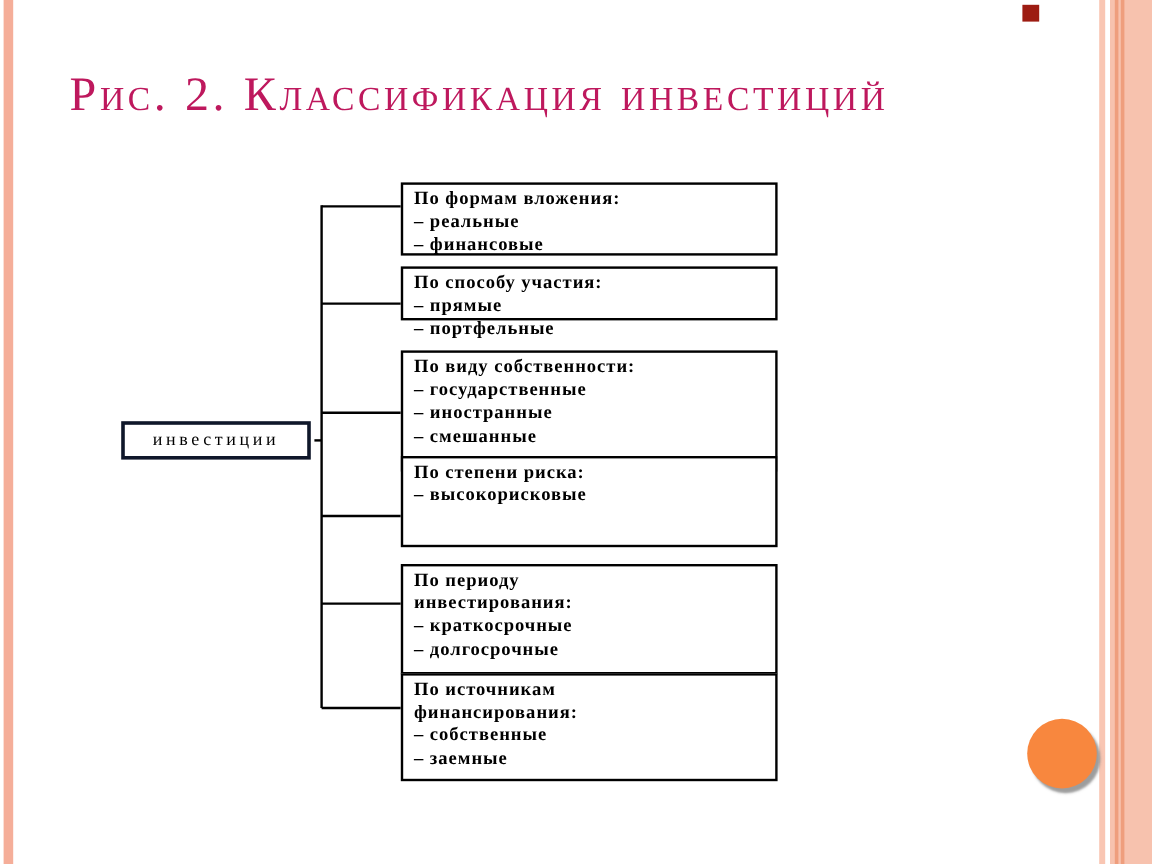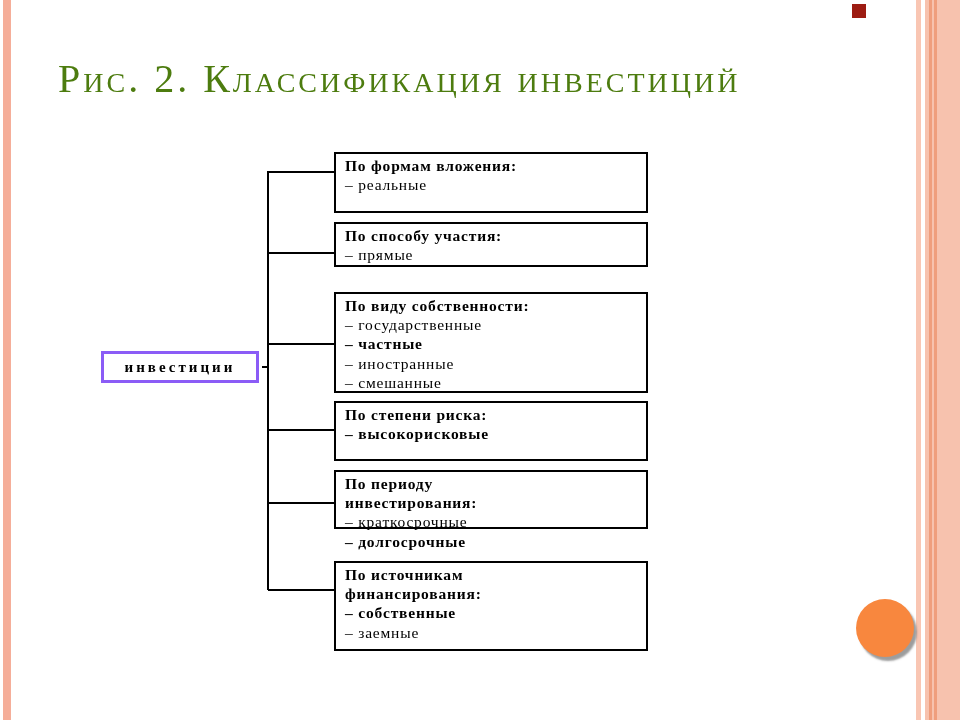--- a/index.html
+++ b/index.html
@@ -17,43 +17,43 @@
   .stripe-inner.b{left:9px;}
   .corner-square{position:absolute;left:852px;top:4px;width:14px;height:14px;background:#9D1C12;}
   .circle-ornament{
     position:absolute;left:856px;top:599px;width:58px;height:58px;border-radius:50%;
     background:#F8873E;box-shadow:3px 4px 2px rgba(140,140,140,0.85);
   }
   
   .slide-title{
     position:absolute;left:58px;top:58px;margin:0;width:780px;
     font-size:40px;font-weight:400;line-height:1.05;
-    font-variant:small-caps;letter-spacing:3px;color:#4d7c0f;white-space:nowrap;
+    font-variant:small-caps;letter-spacing:3px;color:#be185d;white-space:nowrap;
   }
   
   .connector-svg{position:absolute;left:0;top:0;width:960px;height:720px;pointer-events:none;}
   .root-box{
     position:absolute;left:101px;top:351px;width:158px;height:32px;
-    border:3px solid #8b5cf6;box-sizing:border-box;background:#fff;
+    border:3px solid #0f172a;box-sizing:border-box;background:#fff;
     display:flex;align-items:center;justify-content:center;
-    font-size:15px;font-weight:700;letter-spacing:3px;
+    font-size:15px;font-weight:400;letter-spacing:3px;
   }
   .branch-box{
     position:absolute;left:334px;width:314px;box-sizing:border-box;
     border:2px solid #000;background:#fff;padding:2px 6px 12px 9px;
     font-size:15.5px;line-height:19.2px;letter-spacing:0.8px;color:#000;
   }
   .branch-header{font-weight:700;white-space:pre-line;}
-  .branch-item{font-weight:400;white-space:nowrap;}
+  .branch-item{font-weight:700;white-space:nowrap;}
   .branch-item.bold{font-weight:700;}
   .b1{top:152px;height:61px;}
   .b2{top:222px;height:45px;}
   .b3{top:292px;height:101px;}
-  .b4{top:401px;height:60px;}
-  .b5{top:470px;height:59px;}
+  .b4{top:380px;height:76px;}
+  .b5{top:470px;height:92px;}
   .b6{top:561px;height:90px;}
 </style>
 </head>
 <body>
 
 <div class="slide">
 
   <div class="stripe stripe-left"></div>
   <div class="stripe stripe-right-thin"></div>
   <div class="stripe stripe-right-block">
@@ -78,31 +78,32 @@
     </g>
   </svg>
 
   <div class="root-box">
     <span>инвестиции</span>
   </div>
 
   <div class="branch-box b1">
     <div class="branch-header">По формам вложения:</div>
     <div class="branch-item">– реальные</div>
+    <div class="branch-item bold">– финансовые</div>
   </div>
 
   <div class="branch-box b2">
     <div class="branch-header">По способу участия:</div>
     <div class="branch-item">– прямые</div>
+    <div class="branch-item bold">– портфельные</div>
   </div>
 
   <div class="branch-box b3">
     <div class="branch-header">По виду собственности:</div>
     <div class="branch-item">– государственные</div>
-    <div class="branch-item bold">– частные</div>
     <div class="branch-item">– иностранные</div>
     <div class="branch-item">– смешанные</div>
   </div>
 
   <div class="branch-box b4">
     <div class="branch-header">По степени риска:</div>
     <div class="branch-item bold">– высокорисковые</div>
   </div>
 
   <div class="branch-box b5">

